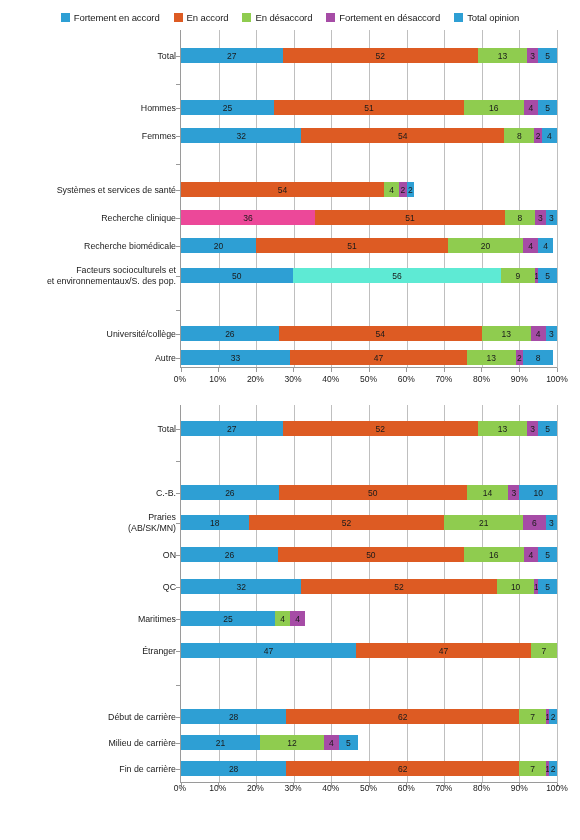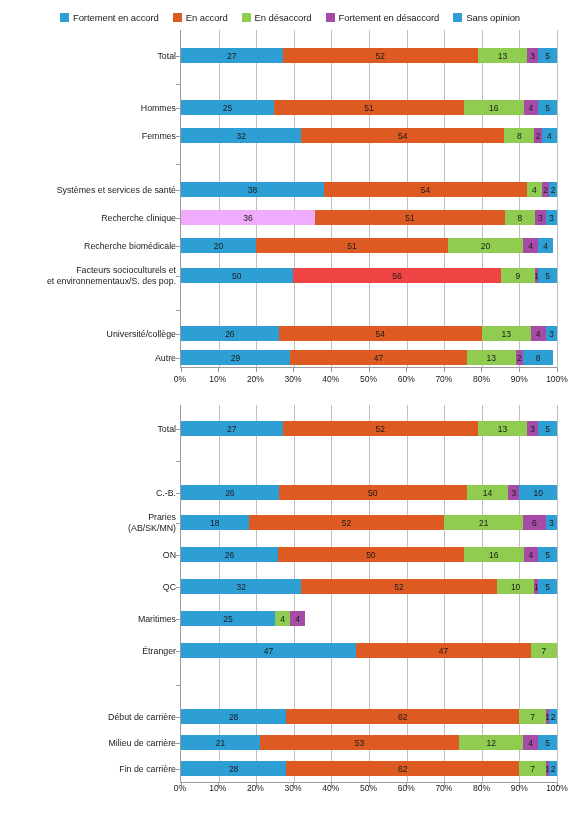--- a/index.html
+++ b/index.html
@@ -103,21 +103,21 @@
       <div class="legend-item">
         <span class="legend-swatch" style="background: rgb(143, 204, 79);"></span>
         <span class="legend-label">En désaccord</span>
       </div>
       <div class="legend-item">
         <span class="legend-swatch" style="background: rgb(166, 76, 166);"></span>
         <span class="legend-label">Fortement en désaccord</span>
       </div>
       <div class="legend-item">
         <span class="legend-swatch" style="background: rgb(46, 159, 212);"></span>
-        <span class="legend-label">Sans opinion</span>
+        <span class="legend-label">Total opinion</span>
       </div>
     </div>
 
   <div class="chart" id="chart1">
       <div class="plot">
         <div class="gridline" style="left: 10%;"></div>
         <div class="gridline" style="left: 20%;"></div>
         <div class="gridline" style="left: 30%;"></div>
         <div class="gridline" style="left: 40%;"></div>
         <div class="gridline" style="left: 50%;"></div>
@@ -196,41 +196,38 @@
             </div>
             <div class="seg" style="width: 4%; background: rgb(46, 159, 212);">
               <span>4</span>
             </div>
           </div>
         </div>
         <div class="ytick" style="top: 133.5px;"></div>
         <div class="ytick" style="top: 159.5px;"></div>
         <div class="row" style="top: 152px; height: 15px;">
           <div class="bar-wrap">
-            <div class="seg" style="width: 38%; background: rgb(46, 159, 212);">
-              <span>38</span>
-            </div>
             <div class="seg" style="width: 54%; background: rgb(221, 91, 35);">
               <span>54</span>
             </div>
             <div class="seg" style="width: 4%; background: rgb(143, 204, 79);">
               <span>4</span>
             </div>
             <div class="seg" style="width: 2%; background: rgb(166, 76, 166);">
               <span>2</span>
             </div>
             <div class="seg" style="width: 2%; background: rgb(46, 159, 212);">
               <span>2</span>
             </div>
           </div>
         </div>
         <div class="ytick" style="top: 187.5px;"></div>
         <div class="row" style="top: 180px; height: 15px;">
           <div class="bar-wrap">
-            <div class="seg" style="width: 36%; background: #f0abfc;">
+            <div class="seg" style="width: 36%; background: #ec4899;">
               <span>36</span>
             </div>
             <div class="seg" style="width: 51%; background: rgb(221, 91, 35);">
               <span>51</span>
             </div>
             <div class="seg" style="width: 8%; background: rgb(143, 204, 79);">
               <span>8</span>
             </div>
             <div class="seg" style="width: 3%; background: rgb(166, 76, 166);">
               <span>3</span>
@@ -259,21 +256,21 @@
               <span>4</span>
             </div>
           </div>
         </div>
         <div class="ytick" style="top: 245.5px;"></div>
         <div class="row" style="top: 238px; height: 15px;">
           <div class="bar-wrap">
             <div class="seg" style="width: 30%; background: rgb(46, 159, 212);">
               <span>50</span>
             </div>
-            <div class="seg" style="width: 56%; background: #ef4444;">
+            <div class="seg" style="width: 56%; background: #5eead4;">
               <span>56</span>
             </div>
             <div class="seg" style="width: 9%; background: rgb(143, 204, 79);">
               <span>9</span>
             </div>
             <div class="seg" style="width: 1%; background: rgb(166, 76, 166);">
               <span>1</span>
             </div>
             <div class="seg" style="width: 5%; background: rgb(46, 159, 212);">
               <span>5</span>
@@ -298,21 +295,21 @@
             </div>
             <div class="seg" style="width: 3%; background: rgb(46, 159, 212);">
               <span>3</span>
             </div>
           </div>
         </div>
         <div class="ytick" style="top: 327.5px;"></div>
         <div class="row" style="top: 320px; height: 15px;">
           <div class="bar-wrap">
             <div class="seg" style="width: 29%; background: rgb(46, 159, 212);">
-              <span>29</span>
+              <span>33</span>
             </div>
             <div class="seg" style="width: 47%; background: rgb(221, 91, 35);">
               <span>47</span>
             </div>
             <div class="seg" style="width: 13%; background: rgb(143, 204, 79);">
               <span>13</span>
             </div>
             <div class="seg" style="width: 2%; background: rgb(166, 76, 166);">
               <span>2</span>
             </div>
@@ -519,23 +516,20 @@
               <span>2</span>
             </div>
           </div>
         </div>
         <div class="ytick" style="top: 337.5px;"></div>
         <div class="row" style="top: 330px; height: 15px;">
           <div class="bar-wrap">
             <div class="seg" style="width: 21%; background: rgb(46, 159, 212);">
               <span>21</span>
             </div>
-            <div class="seg" style="width: 53%; background: rgb(221, 91, 35);">
-              <span>53</span>
-            </div>
             <div class="seg" style="width: 17%; background: rgb(143, 204, 79);">
               <span>12</span>
             </div>
             <div class="seg" style="width: 4%; background: rgb(166, 76, 166);">
               <span>4</span>
             </div>
             <div class="seg" style="width: 5%; background: rgb(46, 159, 212);">
               <span>5</span>
             </div>
           </div>

